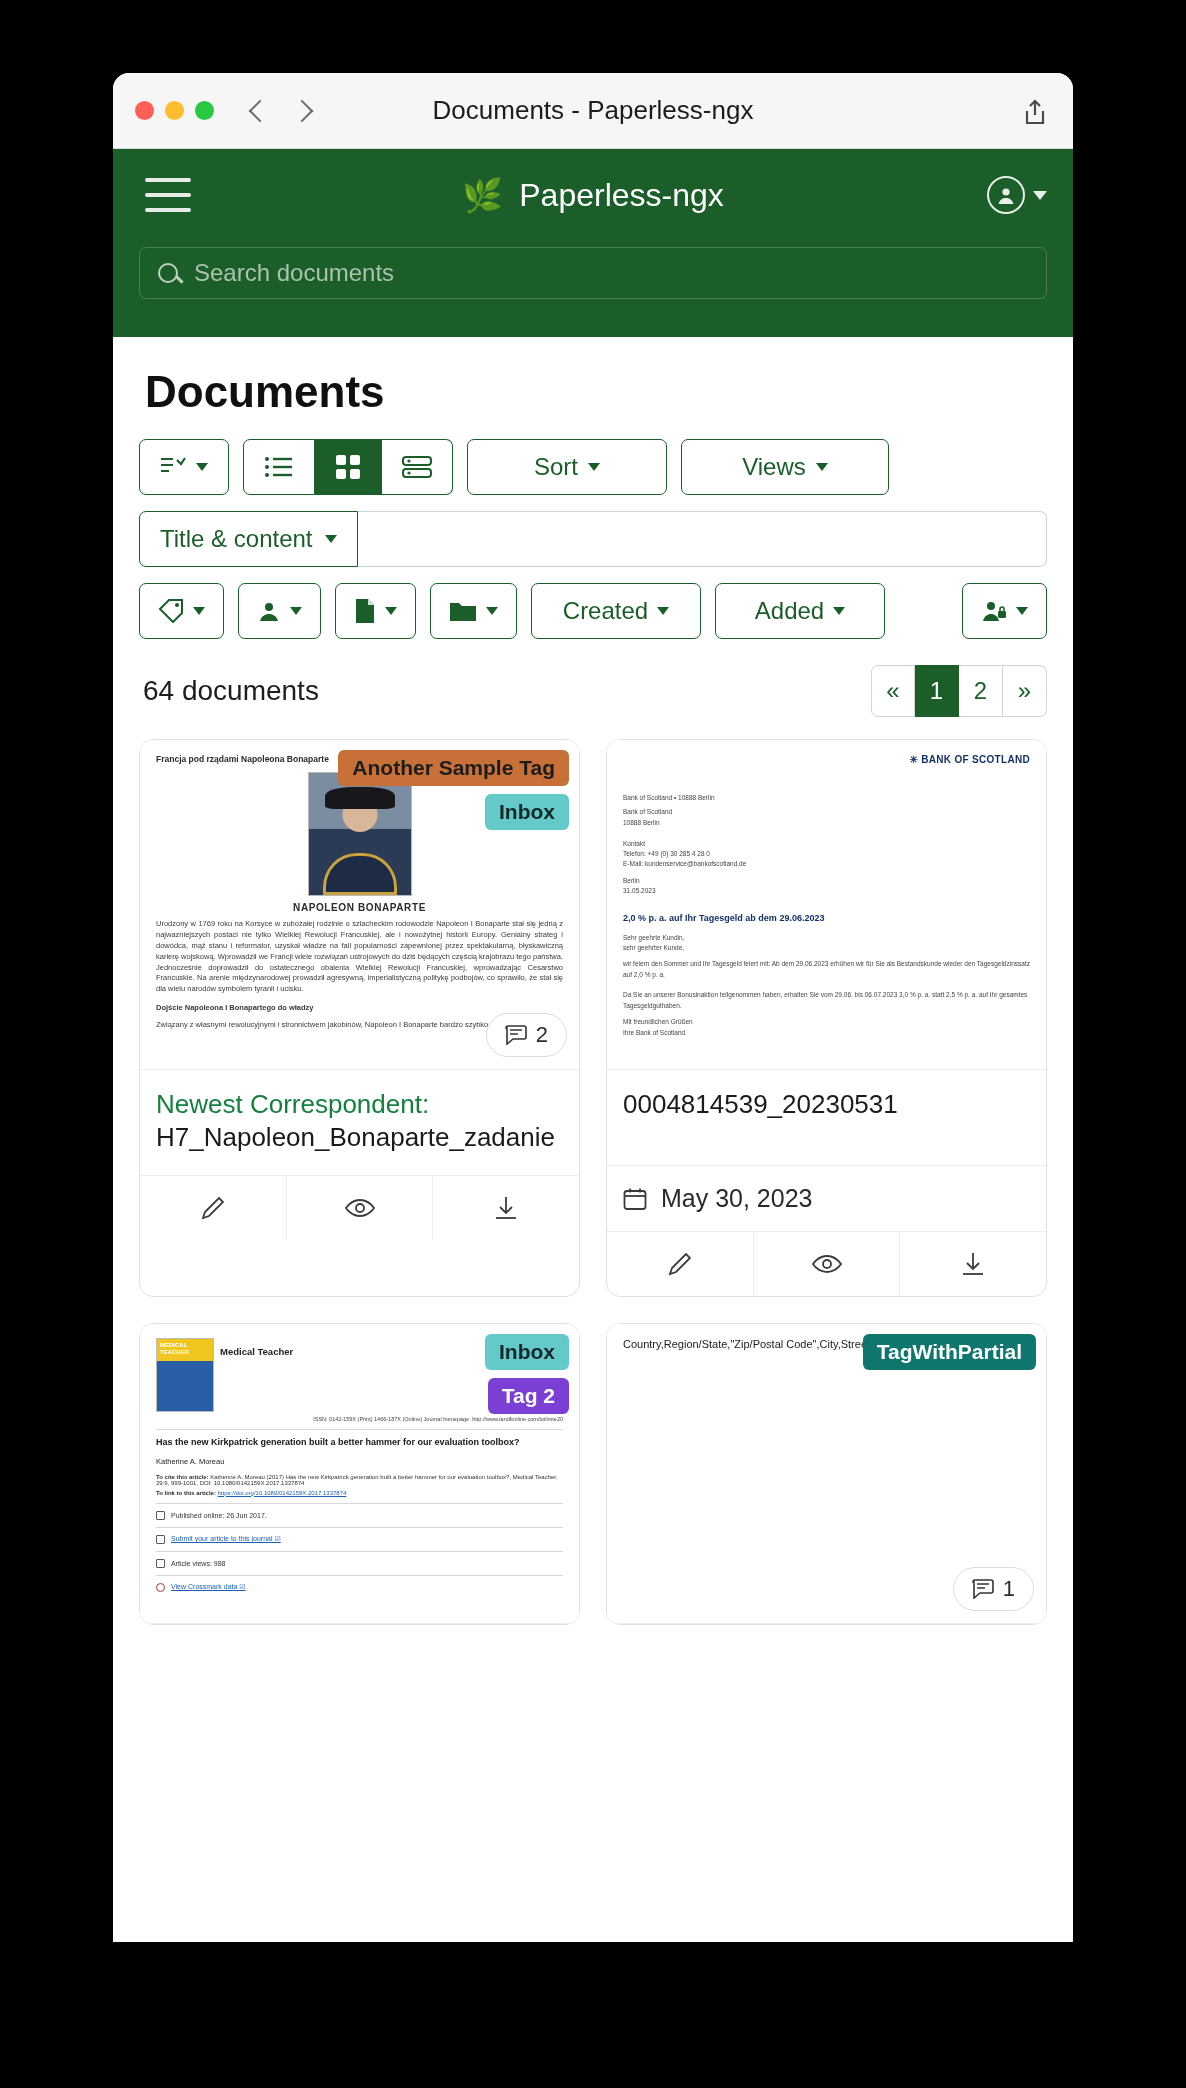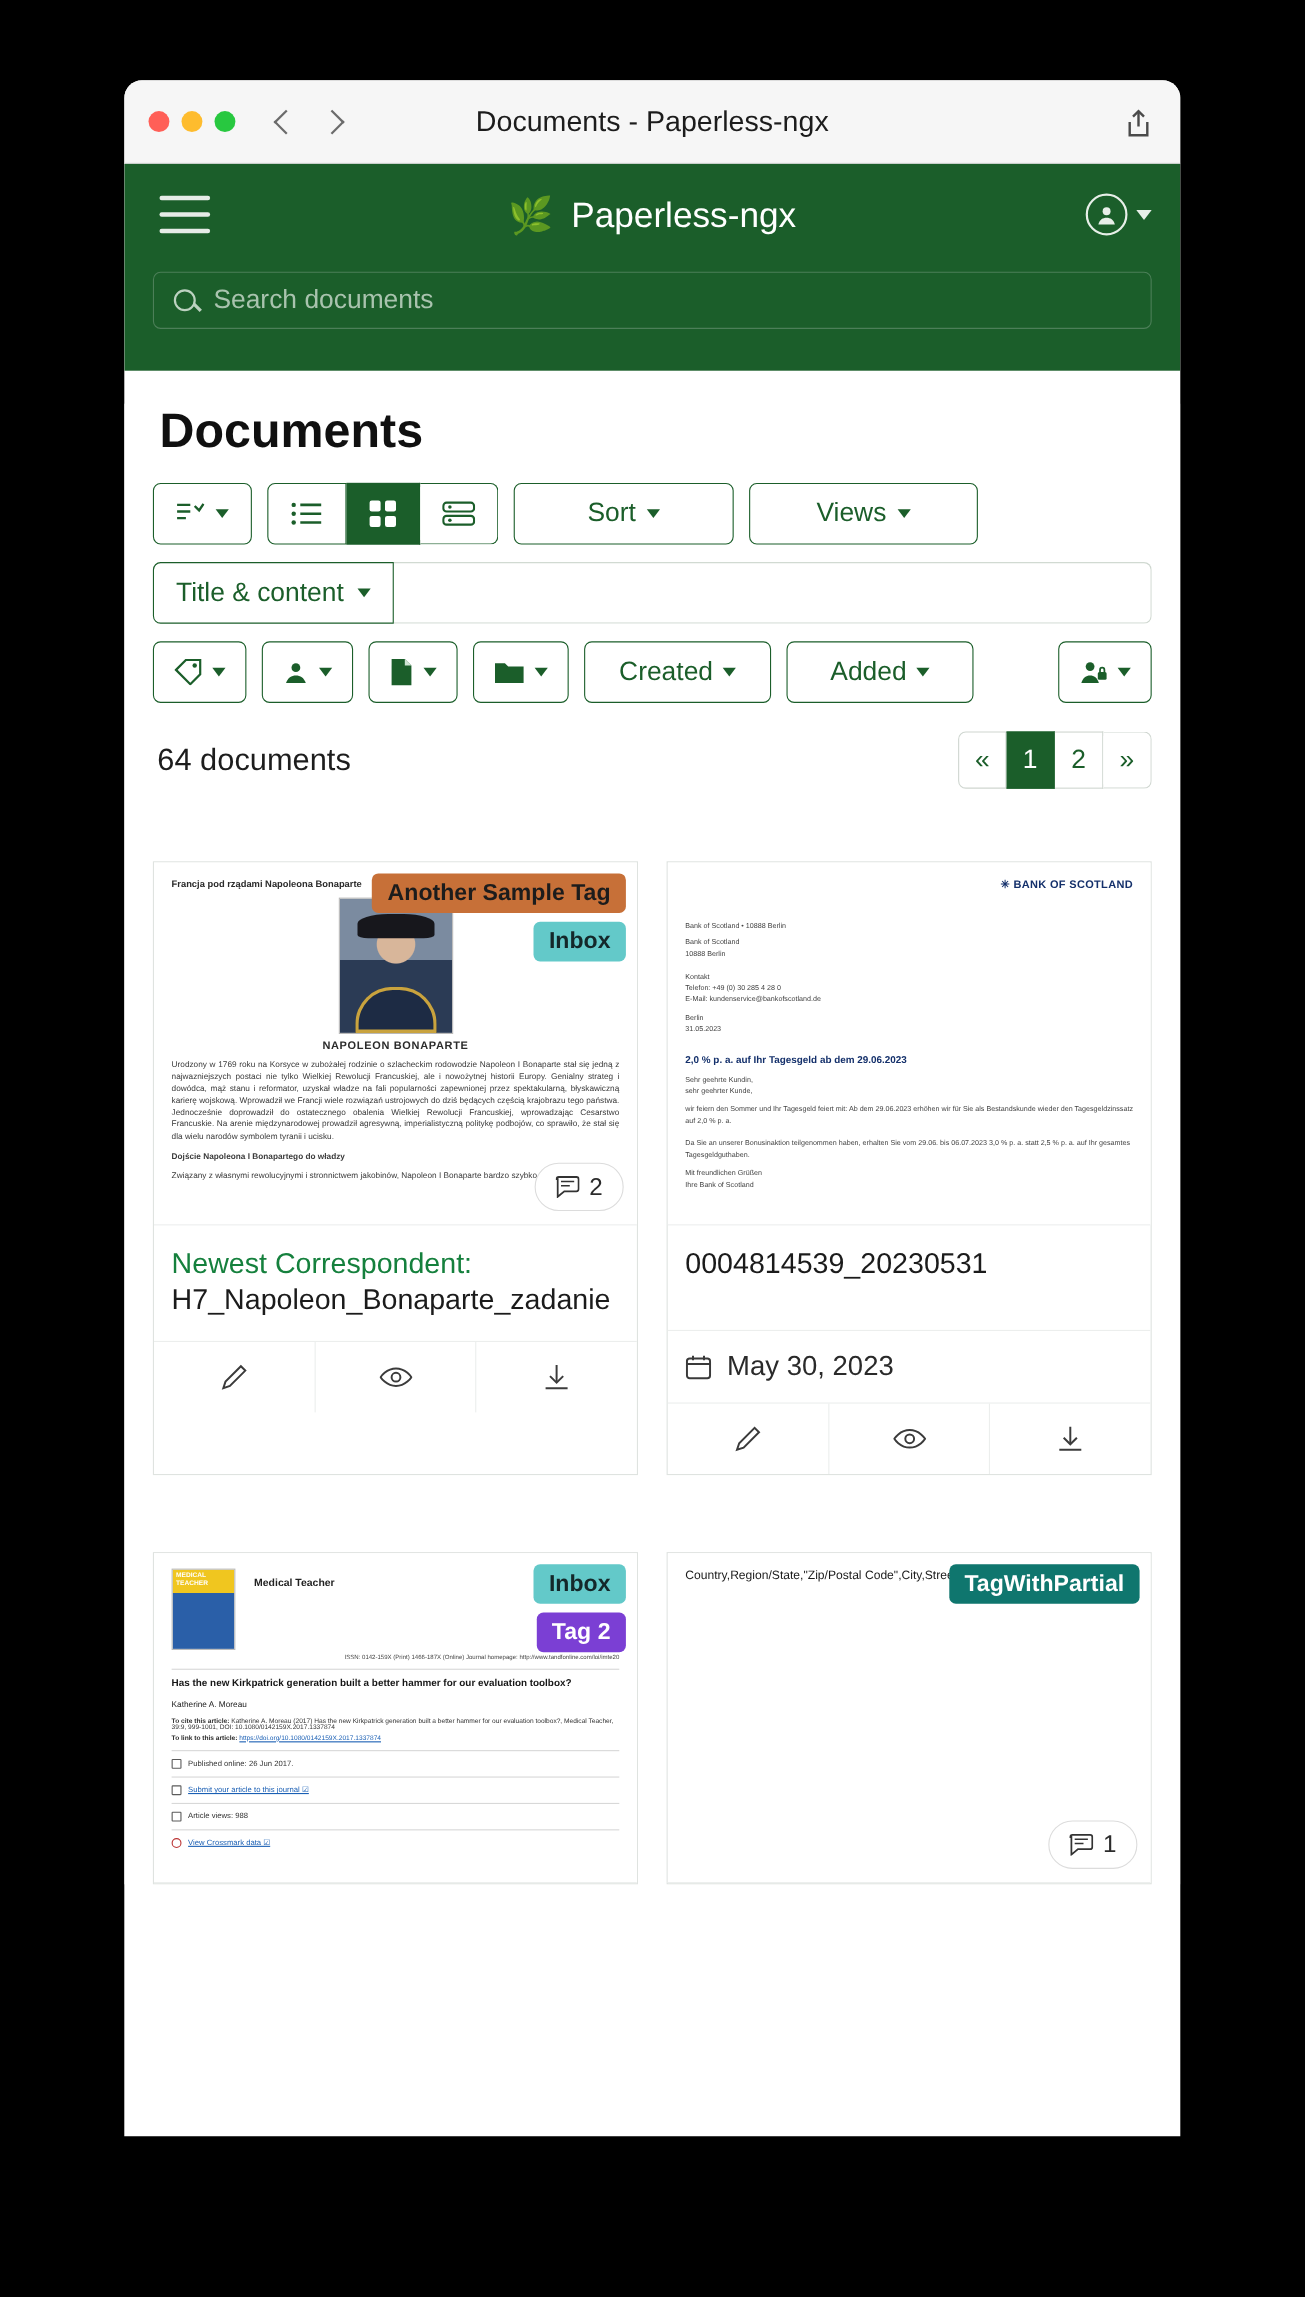--- a/index.html
+++ b/index.html
@@ -204,25 +204,24 @@
   .pager .pg:last-child { border-radius: 0 7px 7px 0; }
   .pager .pg.active { background: #1b5e2a; color: #fff; border-color: #1b5e2a; }
   
   .cards {
     display: grid;
     grid-template-columns: 1fr 1fr;
     gap: 26px;
   }
   .card {
     border: 1.3px solid #dfe3e0;
-    border-radius: 0;
+    border-radius: 14px;
     background: #fff;
     overflow: hidden;
     position: relative;
-    margin-top: 44px;
   }
   .thumb {
     position: relative;
     height: 330px;
     background: #fff;
     overflow: hidden;
     border-bottom: 1px solid #eceeed;
   }
   .tags {
     position: absolute; right: 10px; top: 10px;
@@ -316,21 +315,21 @@
   .bank-blue { color: #14306b; font-weight: 700; font-size: 9px; margin: 16px 0 10px 0; }
   .csv-line { font-size: 11px; color: #1b1b1b; font-family: "Liberation Sans", sans-serif; }
   .jrnl-cover {
     width: 58px; height: 74px;
     background: linear-gradient(#f0c61f 0 30%, #2a5fa8 30% 100%);
     border: 1px solid #bbb;
     font-size: 6px; color: #fff; font-weight: 700;
     padding: 3px;
     line-height: 1.1;
   }
-  .row { display: flex; gap: 17px; align-items: flex-start; }
+  .row { display: flex; gap: 6px; align-items: flex-start; }
   .jrnl-head { font-size: 9.5px; font-weight: 700; color: #222; }
   .hr-thin { height: 1px; background: #d8d8d8; margin: 7px 0; }
   .link { color: #1a5fb4; text-decoration: underline; }
   .iconrow { display: flex; align-items: center; gap: 6px; font-size: 7px; color: #333; margin: 6px 0; }
   .sq { width: 9px; height: 9px; border: 1px solid #5b5b5b; border-radius: 1px; }
   svg { display: block; }
 </style>
 </head>
 <body>
 

